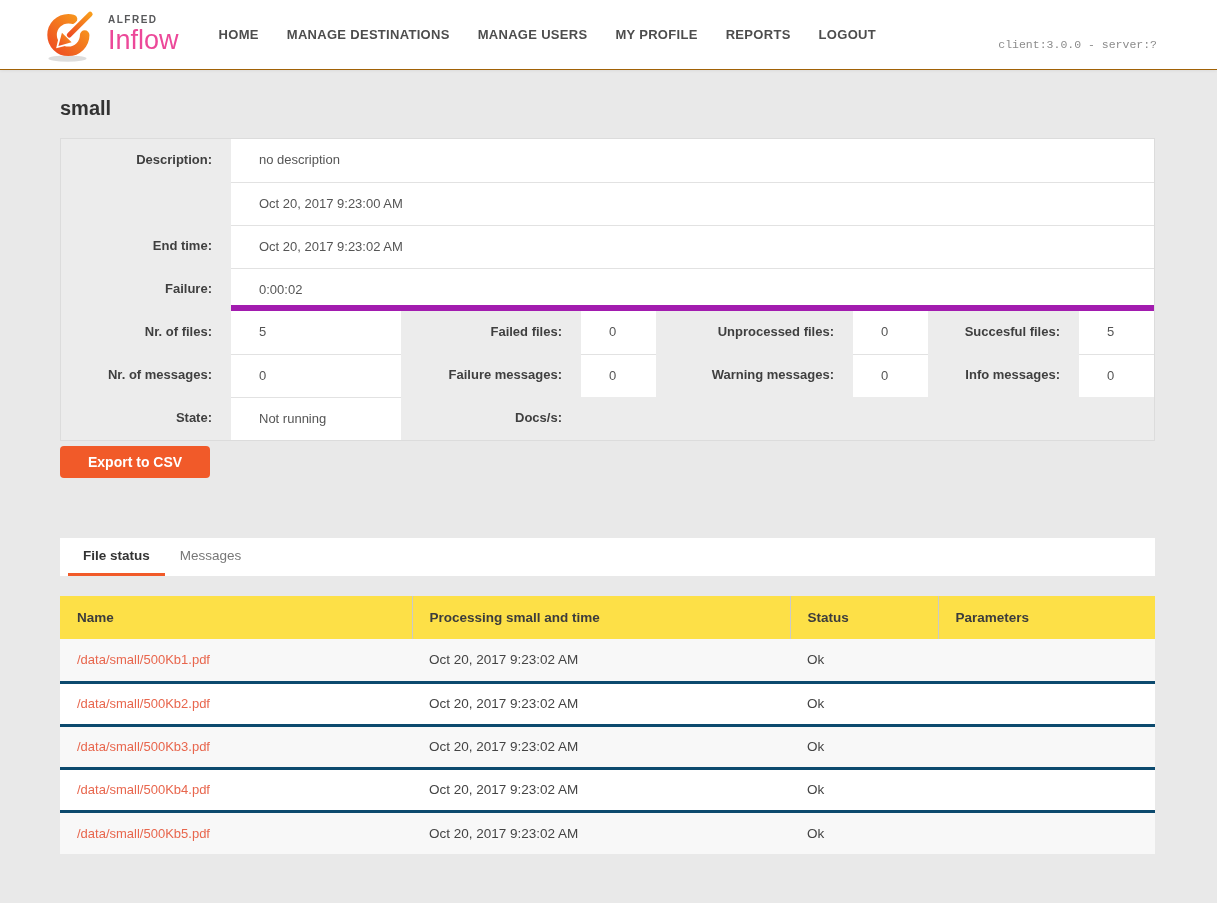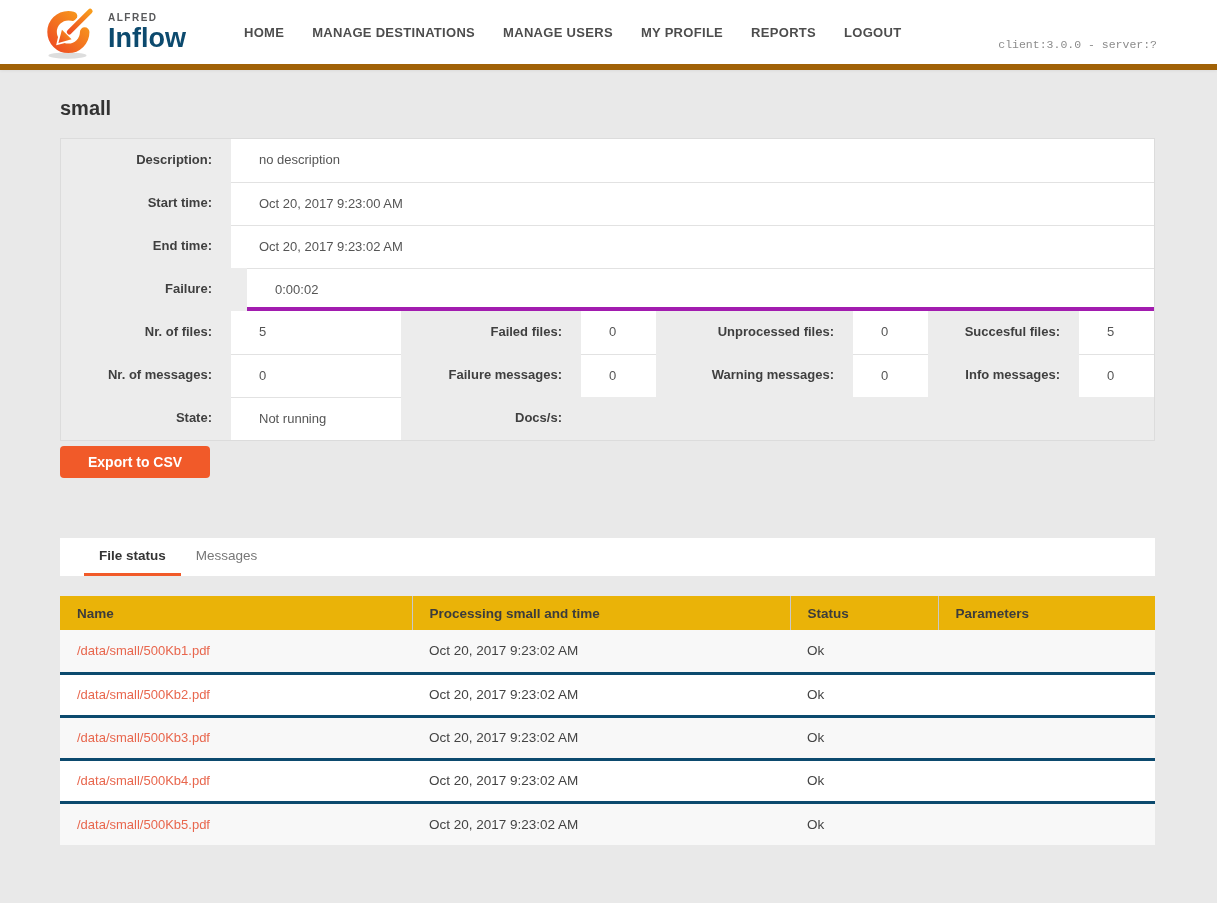--- a/index.html
+++ b/index.html
@@ -9,37 +9,37 @@
     background: #e9e9e9;
     font-family: "Liberation Sans", sans-serif;
     color: #444;
   }
 
   
   .topbar {
     position: relative;
     height: 70px;
     background: #fff;
-    border-bottom: 6px solid #a16207;
+    border-bottom: 1px solid #a16207;
     box-shadow: 0 1px 3px rgba(0,0,0,0.06);
     display: flex;
     align-items: center;
     padding: 0 60px 0 42px;
   }
   .logo { display: flex; align-items: center; cursor: pointer; }
   .logo svg { display: block; }
   .logo-text { margin-left: 6px; line-height: 1; }
   .logo-text .alfred {
     display: block; font-size: 10px; font-weight: bold;
     color: #58595b; letter-spacing: 1.5px; margin-bottom: 2px;
   }
   .logo-text .inflow {
-    display: block; font-size: 27px; font-weight: bold; color: #0c4a6e;
-  }
-  .nav { display: flex; margin-left: 58px; }
+    display: block; font-size: 27px; font-weight: normal; color: #ec4899;
+  }
+  .nav { display: flex; margin-left: 40px; }
   .nav-item {
     font-size: 13px; font-weight: bold; color: #4d4d4d;
     letter-spacing: 0.3px; margin-right: 28px; cursor: pointer;
     text-decoration: none; white-space: nowrap;
   }
   .version {
     position: absolute; right: 60px; top: 38px;
     font-size: 11.5px; color: #8c8c8c; font-family: Liberation Mono, monospace;
   }
 
@@ -54,49 +54,49 @@
     border: 1px solid #dcdcdc;
     background: #ececec;
   }
   .cell { height: 43px; line-height: 42px; font-size: 13px; white-space: nowrap; overflow: hidden; }
   .cell.lbl {
     background: #ececec; text-align: right; padding-right: 19px;
     font-weight: bold; color: #3f3f3f;
   }
   .cell.val { background: #fff; padding-left: 28px; color: #555; border-top: 1px solid #e2e2e2; }
   .cell.val.no-top { border-top: none; }
-  .cell.val.b-bottom { border-bottom: 4px solid #a21caf; margin-left: 16px; }
+  .cell.val.b-bottom { border-bottom: 6px solid #a21caf; }
   .span-all  { grid-column: 2 / -1; }
   .span-rest { grid-column: 4 / -1; }
 
   
   .export-btn {
     margin-top: 5px;
     background: #f15a29; color: #fff;
     font-family: inherit; font-size: 14px; font-weight: bold;
     padding: 8px 28px; border: none; border-radius: 4px; cursor: pointer;
   }
 
   
   .tabs-bar {
     margin-top: 60px; height: 38px; background: #fff;
-    display: flex; align-items: stretch; padding-left: 24px;
+    display: flex; align-items: stretch; padding-left: 8px;
   }
   .tab {
     font-size: 13.5px; color: #777; padding: 0 15px;
     line-height: 36px; border-bottom: 3px solid transparent; cursor: pointer;
     white-space: nowrap;
   }
   .tab.active { color: #333; font-weight: bold; border-bottom-color: #f15a29; }
 
   
   .file-table { margin-top: 20px; width: 100%; border-collapse: collapse; table-layout: fixed; font-size: 13.5px; }
   .file-table thead th {
-    background: #eab308; color: #3c3c3c; text-align: left;
-    font-size: 13.5px; font-weight: bold; height: 34px; padding: 0 0 0 17px;
+    background: #fde047; color: #3c3c3c; text-align: left;
+    font-size: 13.5px; font-weight: bold; height: 43px; padding: 0 0 0 17px;
     white-space: nowrap; overflow: hidden;
   }
   .file-table thead th + th { border-left: 1px solid #c9c9c9; }
   .file-table tbody td {
     height: 43px; padding: 0 0 0 17px; color: #444;
     white-space: nowrap; overflow: hidden;
   }
   .file-table tbody tr { border-top: 3px solid #0c4a6e; }
   .file-table tbody tr:first-child { border-top: none; }
   .file-table tbody tr:nth-child(odd)  { background: #f8f8f8; }
@@ -145,21 +145,20 @@
 <main class="container">
 
   <h1 class="page-title">small</h1>
 
   
   <section class="details">
 
     <div class="cell lbl">Description:</div>
     <div class="cell val span-all no-top">no description</div>
 
-    <div class="cell lbl">Start time:</div>
     <div class="cell val span-all">Oct 20, 2017 9:23:00 AM</div>
 
     <div class="cell lbl">End time:</div>
     <div class="cell val span-all">Oct 20, 2017 9:23:02 AM</div>
 
     <div class="cell lbl">Failure:</div>
     <div class="cell val span-all b-bottom">0:00:02</div>
 
     <div class="cell lbl">Nr. of files:</div>
     <div class="cell val no-top">5</div>

